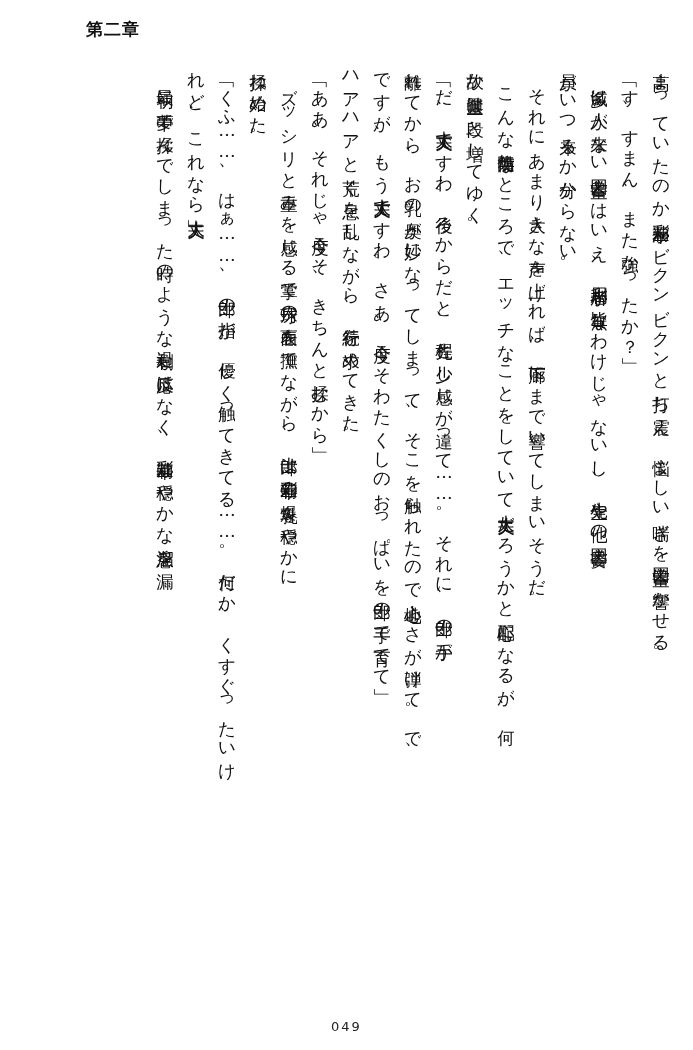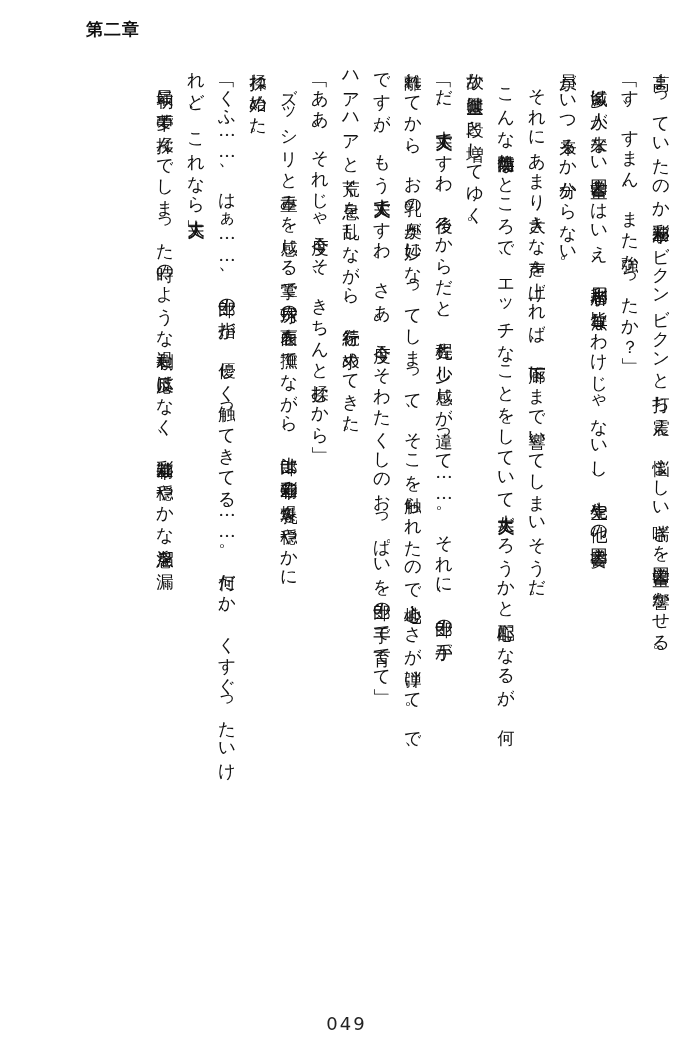--- a/index.html
+++ b/index.html
@@ -69,21 +69,21 @@
   }
   .col.indent {
     padding-top: 16px;
   }
   .footer {
     position: absolute;
     bottom: 16px;
     left: 0;
     right: 0;
     text-align: center;
-    font-size: 18px;
+    font-size: 13px;
     font-family: "DejaVu Sans", "Liberation Sans", sans-serif;
     letter-spacing: 2px;
     color: #222222;
   }
 </style>
 </head>
 <body>
 
 <div class="page">
 

